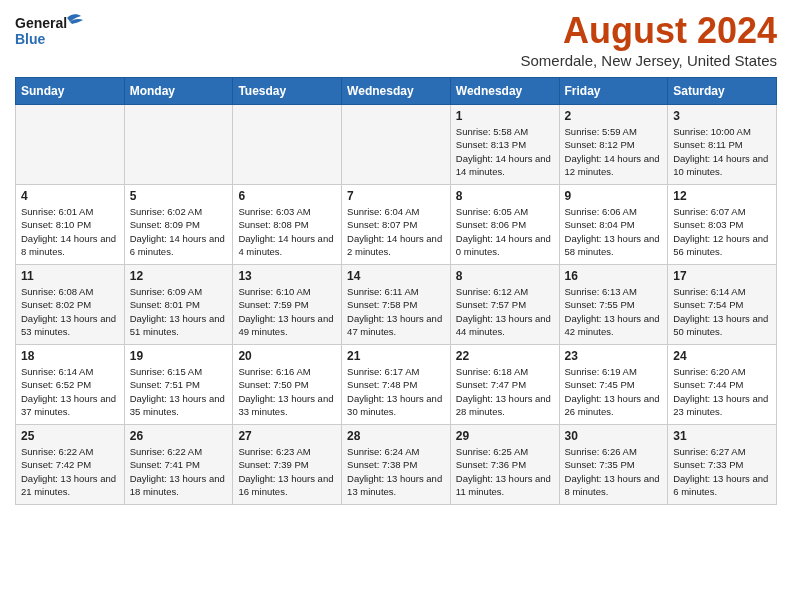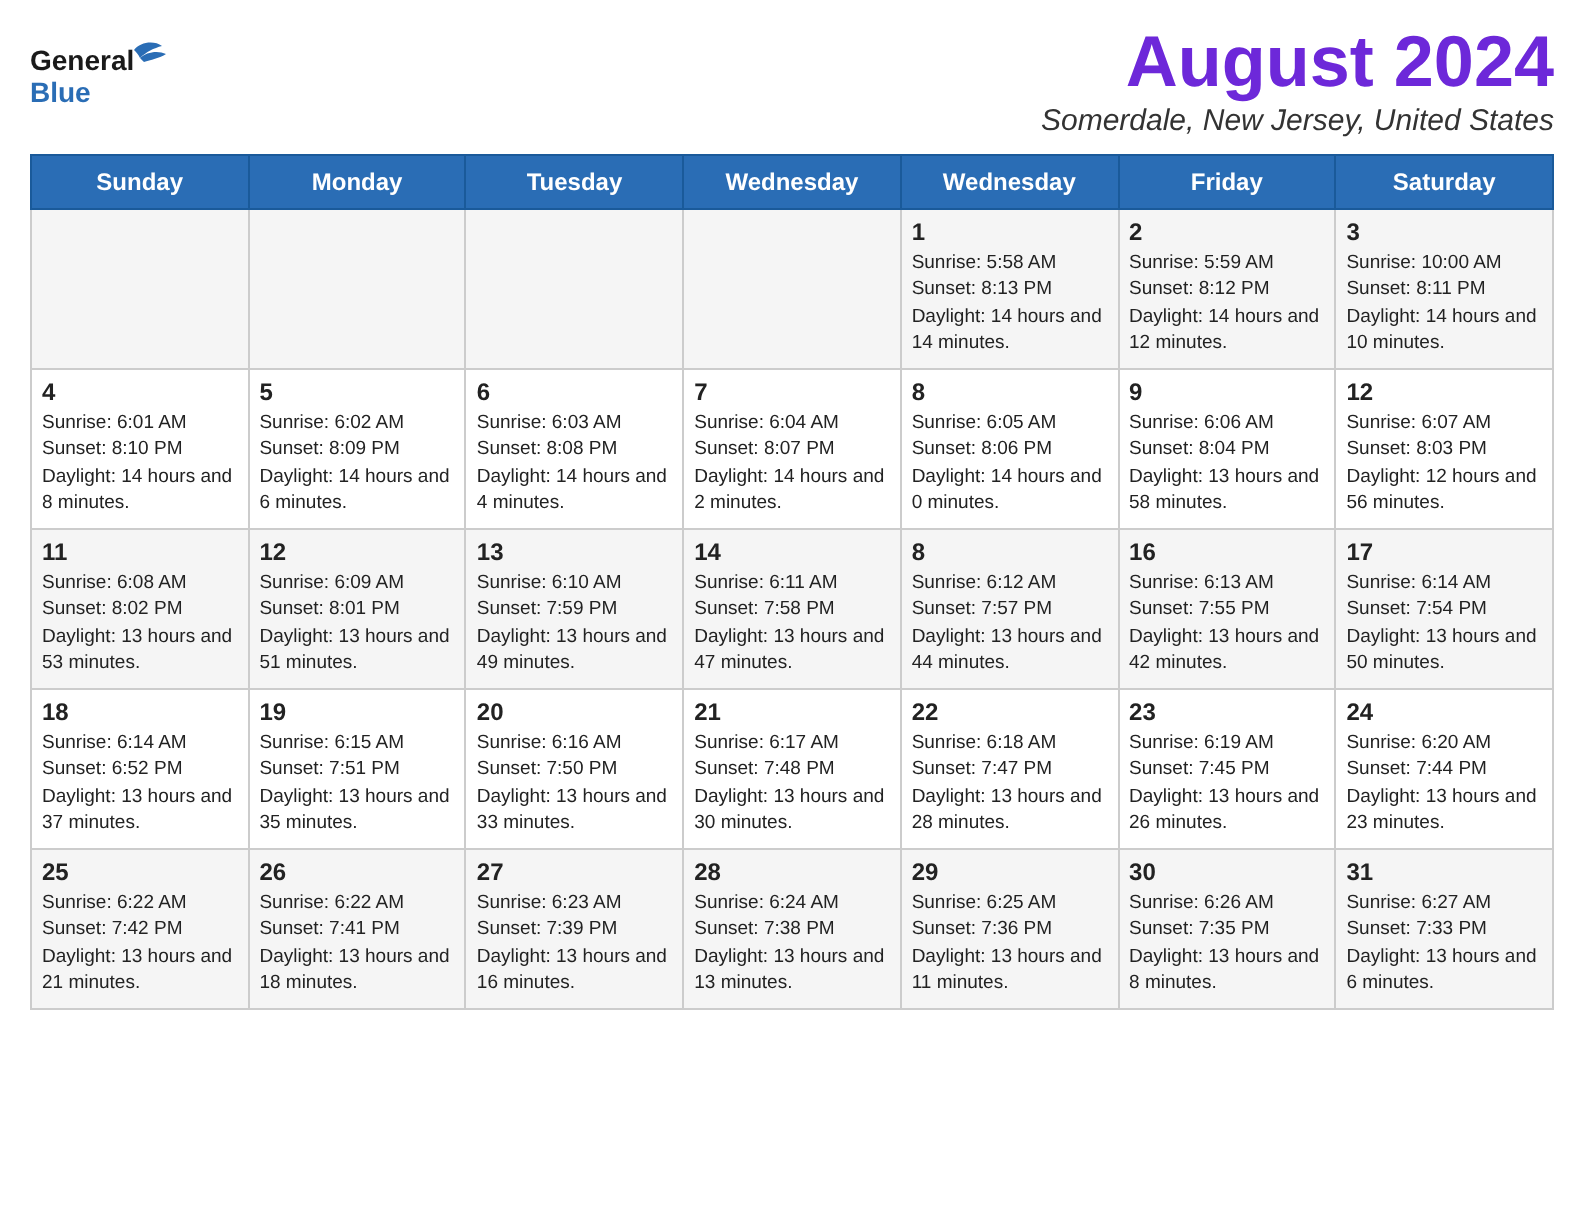--- a/index.html
+++ b/index.html
@@ -6,50 +6,49 @@
     body {
       font-family: Arial, sans-serif;
       background: #fff;
       width: 792px;
       min-height: 612px;
       padding: 10px 15px;
     }
     .header-section {
       display: flex;
       justify-content: space-between;
-      align-items: center;
+      align-items: flex-start;
       margin-bottom: 8px;
     }
     .logo {
       display: flex;
       flex-direction: column;
       align-items: flex-start;
     }
     .title-section {
       text-align: right;
     }
     .main-title {
       font-size: 36px;
       font-weight: bold;
-      color: #6d28d9;
+      color: #c2410c;
     }
     .subtitle {
       font-size: 15px;
       color: #333;
-      font-style: italic;
     }
     table {
       width: 100%;
       border-collapse: collapse;
       table-layout: fixed;
     }
     thead tr th {
       background-color: #2a6db5;
       color: white;
-      text-align: center;
+      text-align: left;
       padding: 6px 5px;
       font-size: 12px;
       font-weight: bold;
       border: 1px solid #1a5a9a;
     }
     tbody tr td {
       vertical-align: top;
       padding: 4px 5px;
       font-size: 10px;
       color: #222;

